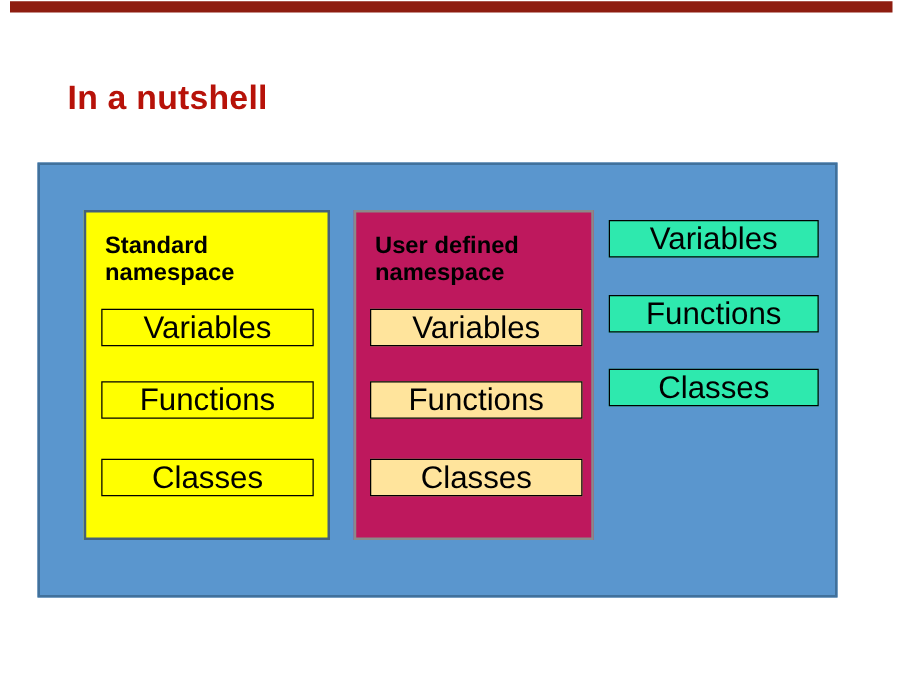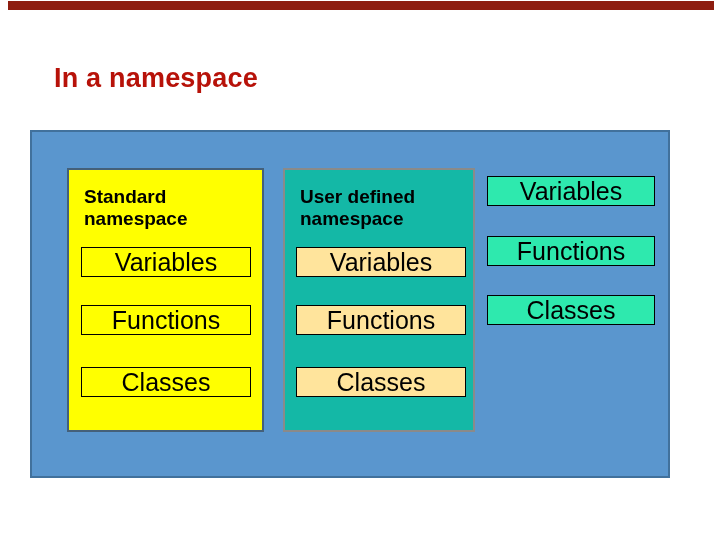--- a/index.html
+++ b/index.html
@@ -32,32 +32,32 @@
   .teal{position:absolute;left:455px;width:168px;height:30px;}
   .teal.t1{top:44px;} .teal.t2{top:104px;} .teal.t3{top:163px;}
 </style>
 </head>
 <body>
 
 <div class="slide">
 
   <div class="topbar" id="topbar" style="background: rgb(142, 29, 16);"></div>
 
-  <h1 class="title" id="title" style="color: rgb(183, 18, 9);">In a namespace</h1>
+  <h1 class="title" id="title" style="color: rgb(183, 18, 9);">In a nutshell</h1>
 
   <div class="panel" id="panel" style="background: rgb(90, 150, 206); border-color: rgb(65, 113, 156);">
 
     <div class="nsbox std" id="stdbox" style="background: rgb(255, 255, 0); border-color: rgb(68, 96, 122);">
       <div class="nsheader">Standard namespace</div>
       <div class="item row1" style="background: rgb(255, 255, 0);">Variables</div>
       <div class="item row2" style="background: rgb(255, 255, 0);">Functions</div>
       <div class="item row3" style="background: rgb(255, 255, 0);">Classes</div>
     </div>
 
-    <div class="nsbox usr" id="usrbox" style="background: #14b8a6; border-color: rgb(138, 138, 138);">
+    <div class="nsbox usr" id="usrbox" style="background: #be185d; border-color: rgb(138, 138, 138);">
       <div class="nsheader">User defined namespace</div>
       <div class="item row1" style="background: rgb(255, 228, 156);">Variables</div>
       <div class="item row2" style="background: rgb(255, 228, 156);">Functions</div>
       <div class="item row3" style="background: rgb(255, 228, 156);">Classes</div>
     </div>
 
     <div class="item teal t1" style="background: rgb(46, 233, 174);">Variables</div>
     <div class="item teal t2" style="background: rgb(46, 233, 174);">Functions</div>
     <div class="item teal t3" style="background: rgb(46, 233, 174);">Classes</div>
 

